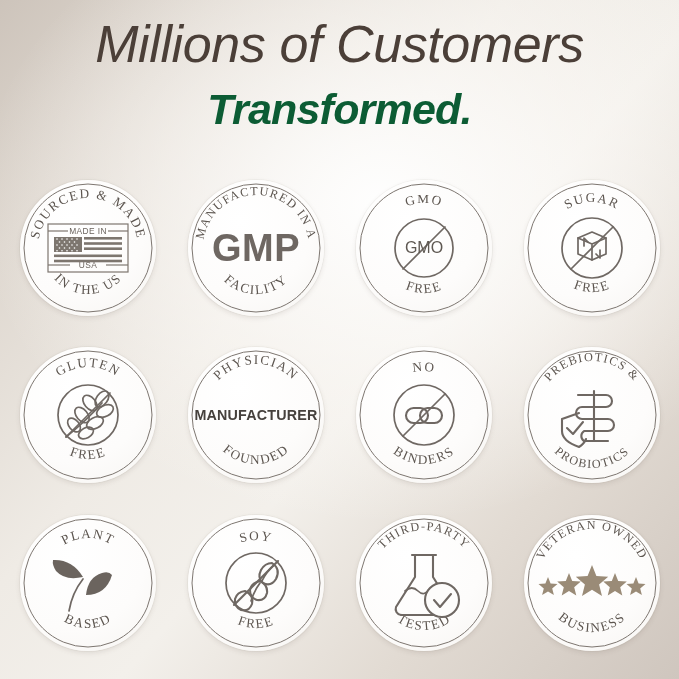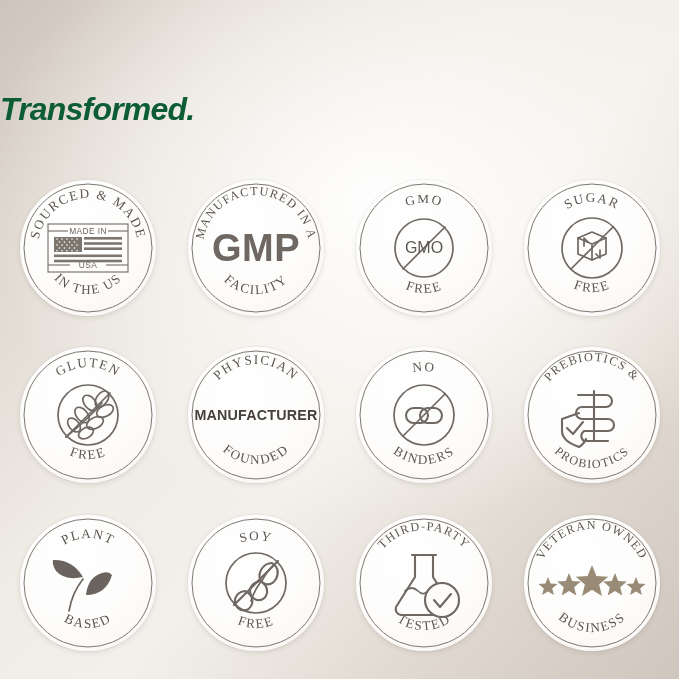--- a/index.html
+++ b/index.html
@@ -20,22 +20,22 @@
     position:absolute;left:0;right:0;top:14px;
     text-align:center;
     font-size:52px;line-height:60px;
     font-style:italic;font-weight:400;
     letter-spacing:-0.4px;
     color:#4b3f38;
     white-space:nowrap;
   }
   .h-line2{
     position:absolute;left:0;right:0;top:80px;
-    text-align:left;
-    font-size:32px;line-height:58px;
+    text-align:center;
+    font-size:43px;line-height:58px;
     font-style:italic;font-weight:700;
     letter-spacing:-0.8px;
     color:#0c5c34;
     white-space:nowrap;
   }
   
   .grid{position:absolute;left:0;top:160px;width:679px;height:519px;}
   .badge{
     position:absolute;width:136px;height:136px;border-radius:50%;
     background:radial-gradient(circle at 38% 30%, #ffffff 0%, #fdfcfb 58%, #f6f4f1 100%);
@@ -64,20 +64,21 @@
   .flag-stroke{fill:none;stroke:#7d766f;stroke-width:1.2;}
   .flag-bar{fill:#7d766f;}
   .star{fill:#9a8b77;stroke:none;}
 </style>
 </head>
 <body>
 
 <div id="stage">
 
   <div class="header">
+    <div class="h-line1">Millions of Customers</div>
     <div class="h-line2">Transformed.</div>
   </div>
 
   <div class="grid">
 
     <div class="badge" style="left:20px;top:20px;">
       <svg viewBox="0 0 136 136">
         <defs>
           <path id="a1t" d="M 18 68 A 50 50 0 0 1 118 68"></path>
           <path id="a1b" d="M 22 68 A 46 46 0 0 0 114 68"></path>

